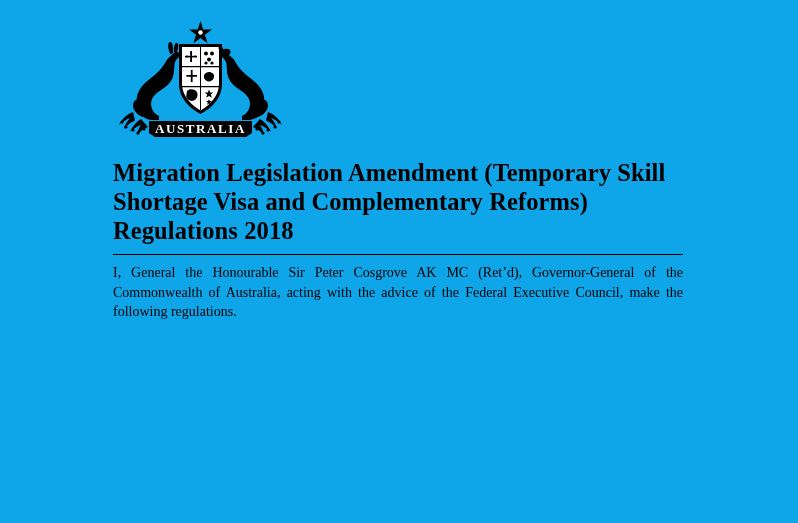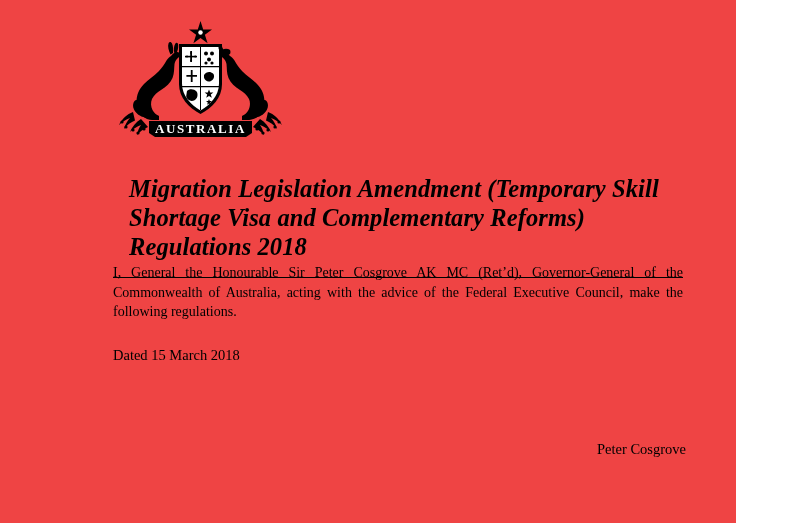--- a/index.html
+++ b/index.html
@@ -9,23 +9,23 @@
   body {
     width: 798px;
     height: 523px;
     background: #ffffff;
     font-family: "Liberation Serif", serif;
     color: #000000;
     overflow: hidden;
   }
   .page {
     position: relative;
-    width: 736px;
+    width: 798px;
     height: 523px;
-    background: #ef4444;
+    background: #0ea5e9;
   }
 
   
   .crest-wrap {
     position: absolute;
     left: 113px;
     top: 18px;
     width: 175px;
     height: 122px;
   }
@@ -39,23 +39,22 @@
     left: 113px;
     top: 158px;
     width: 570px;
   }
   .doc-title {
     font-family: "Liberation Serif", serif;
     font-weight: bold;
     font-size: 24.5px;
     line-height: 29px;
     letter-spacing: 0.1px;
-    margin: 16px;
+    margin: 0;
     color: #000;
-    font-style: italic;
   }
   .title-rule {
     margin-top: 9px;
     border-bottom: 1.2px solid #000;
     width: 100%;
     height: 0;
   }
 
   
   .body-para {
@@ -170,19 +169,17 @@
     </svg>
   </div>
 
   <div class="title-block">
     <h1 class="doc-title">Migration Legislation Amendment (Temporary Skill Shortage Visa and Complementary Reforms) Regulations 2018</h1>
     <div class="title-rule"></div>
   </div>
 
   <p class="body-para">I, General the Honourable Sir Peter Cosgrove AK MC (Ret’d), Governor-General of the Commonwealth of Australia, acting with the advice of the Federal Executive Council, make the following regulations.</p>
 
-  <div class="dated-line">Dated 15 March 2018</div>
 
   <div class="sig-block">
-    <span class="sig-name">Peter Cosgrove</span>
   </div>
 
 </div>
 
 </body></html>

